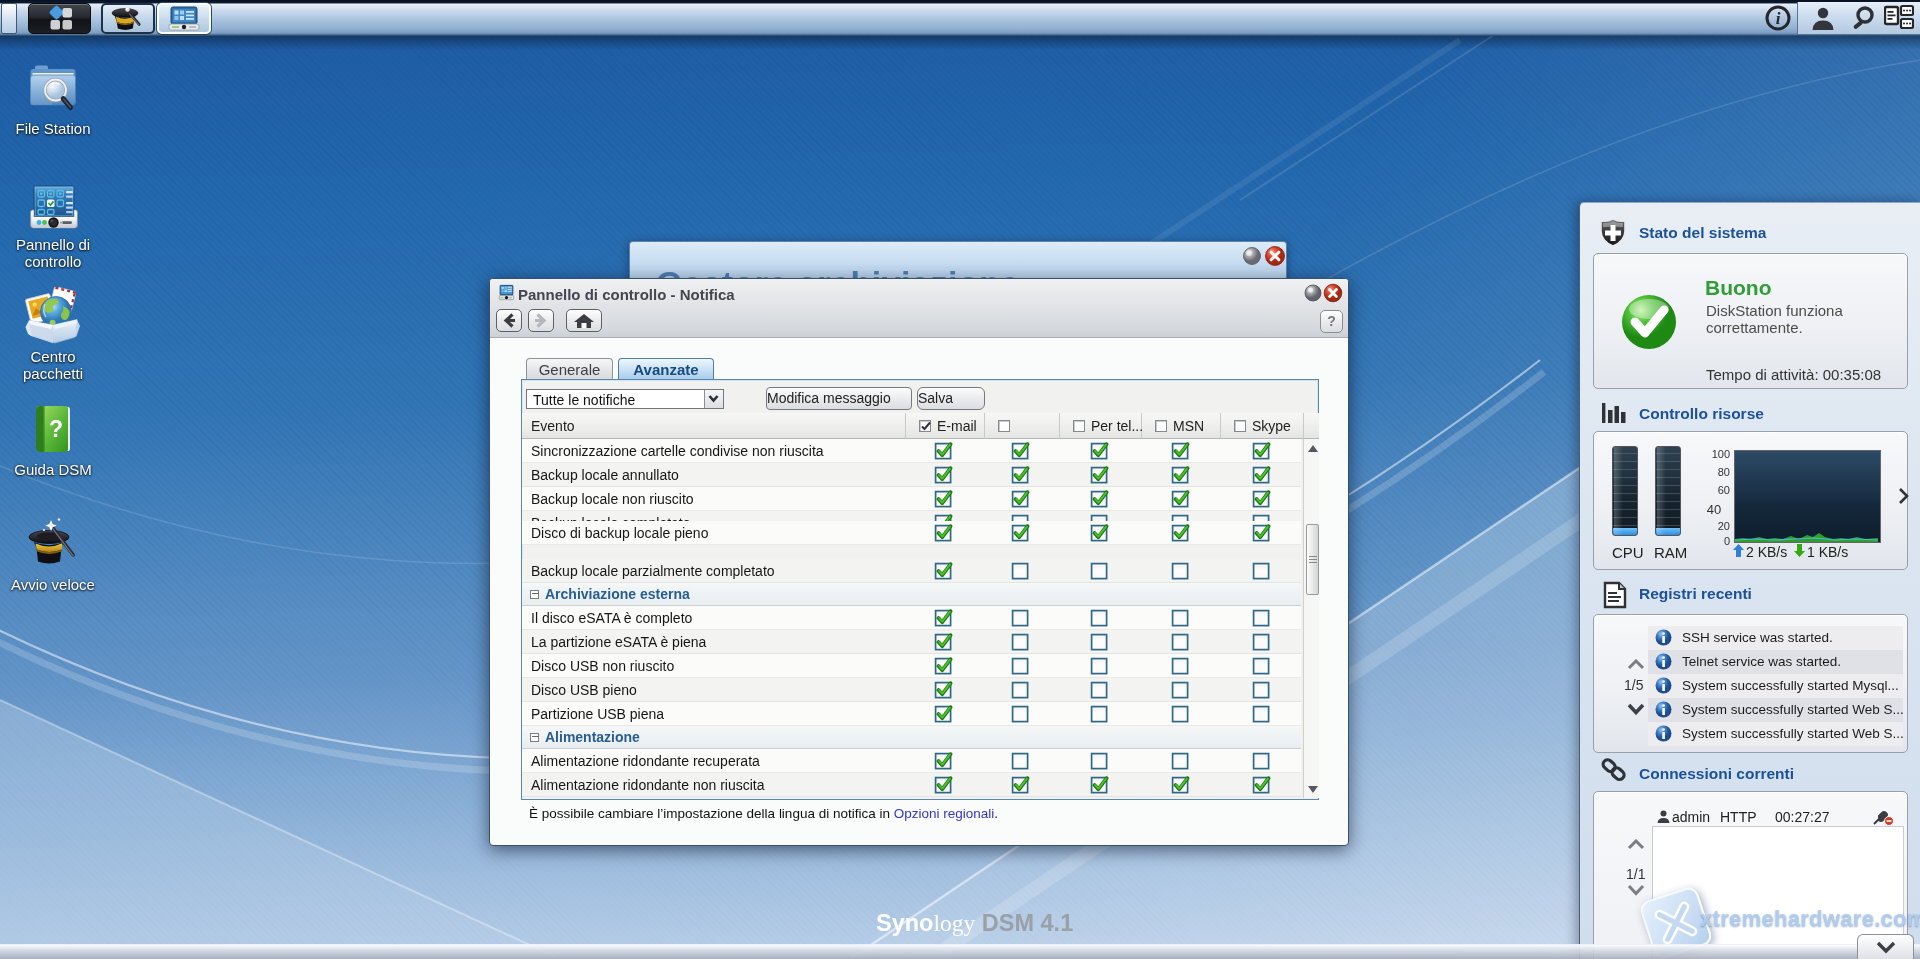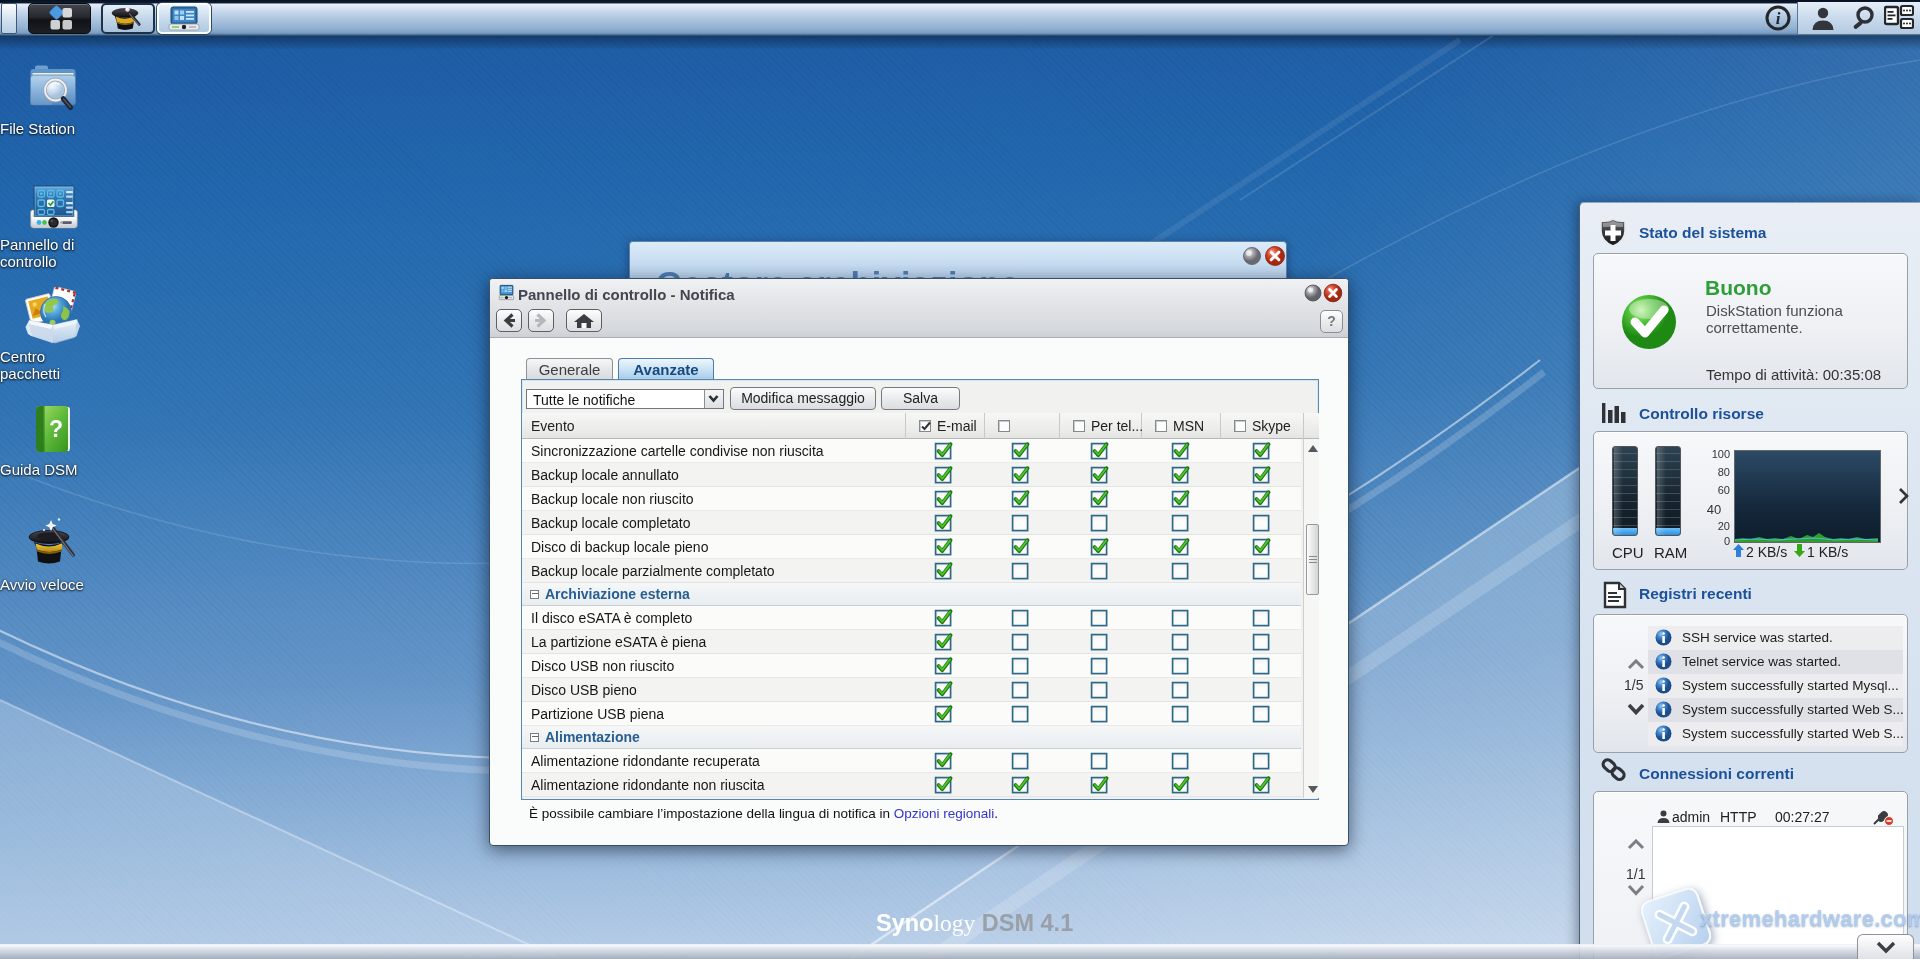--- a/index.html
+++ b/index.html
@@ -9,38 +9,38 @@
 #desk .tex{position:absolute;inset:0;
  background:repeating-linear-gradient(45deg,rgba(5,25,55,0.05) 0 1px,rgba(120,170,220,0.012) 1px 4.6px);-webkit-mask-image:linear-gradient(180deg,#000 0%,#000 55%,rgba(0,0,0,0.35) 85%,rgba(0,0,0,0.25) 100%);mask-image:linear-gradient(180deg,#000 0%,#000 55%,rgba(0,0,0,0.35) 85%,rgba(0,0,0,0.25) 100%);}
 #topbar{position:absolute;left:0;top:0;width:1920px;height:36px;
  background:linear-gradient(180deg,#06101e 0%,#0c1930 7%,#e6eef8 12%,#c9d9ec 30%,#aac3de 55%,#93b1d2 78%,#7b9cc2 92%,#50759c 96%,#233c58 100%);}
 .tbtn{position:absolute;top:3px;height:31px;border-radius:5px;}
 #notch{position:absolute;left:1px;top:3px;width:16px;height:31px;background:linear-gradient(180deg,#fdfeff,#cfdeee 60%,#b9cee4);border:1px solid #3c5876;border-radius:2px;}
 #menubtn{left:28px;width:63px;background:linear-gradient(180deg,#43464d 0%,#26282e 45%,#101216 55%,#1c1f24 100%);border:1px solid #0a0c10;box-shadow:inset 0 1px 0 rgba(255,255,255,0.25);}
 #hatbtn{left:101px;width:54px;background:linear-gradient(180deg,#e5eef7,#bdd2e6 60%,#a9c2db);border:2px solid #1d3148;}
 #monbtn{left:157px;width:54px;background:linear-gradient(180deg,#eaf2fa,#c2d7ea 60%,#b0c9e0);border:2px solid #fbfdff;box-shadow:0 0 0 1px #2a4a68;}
 #trseg{position:absolute;right:0;top:2px;width:123px;height:32px;background:linear-gradient(180deg,#e6eef8 0%,#c9daec 50%,#b3c9e0 100%);border-left:1px solid #54749a;}
-.dlabel{position:absolute;color:#fff;font-size:15px;text-align:left;text-shadow:0 1px 2px rgba(0,0,0,0.85),0 0 3px rgba(0,0,0,0.5);line-height:17px;}
+.dlabel{position:absolute;color:#fff;font-size:15px;text-align:center;text-shadow:0 1px 2px rgba(0,0,0,0.85),0 0 3px rgba(0,0,0,0.5);line-height:17px;}
 .win{position:absolute;border:1px solid #39506b;border-radius:4px;box-shadow:0 4px 18px rgba(0,10,30,0.55);}
 #backwin{left:629px;top:241px;width:658px;height:44px;border-radius:4px 4px 0 0;border:1px solid #5e82a8;border-bottom:none;
  background:linear-gradient(180deg,#dcebf8 0%,#c2d9ef 60%,#b5d0ea 100%);box-shadow:0 2px 10px rgba(0,10,30,0.4);overflow:hidden;}
 #backwin .gtitle{position:absolute;left:26px;top:22px;font-size:34px;color:#4d7fb4;font-weight:bold;letter-spacing:0.5px;}
 #mainwin{left:489px;top:278px;width:860px;height:568px;background:#fafbfb;}
 #mwhead{position:absolute;left:0;top:0;width:858px;height:59px;border-radius:3px 3px 0 0;
  background:linear-gradient(180deg,#f0f1f3 0%,#e3e5e8 40%,#d6d9dd 85%,#cdd0d5 100%);border-bottom:1px solid #a9adb2;}
 #mwtitle{position:absolute;left:28px;top:7px;font-size:15px;font-weight:bold;color:#43454f;}
 .navbtn{position:absolute;top:30px;height:23px;background:linear-gradient(180deg,#fefefe,#e9eaec 55%,#dcdee1);border:1px solid #5c5f66;border-radius:5px;}
 .tab{position:absolute;top:79px;height:21px;border:1px solid #8f9297;border-bottom:none;border-radius:4px 4px 0 0;font-size:15px;text-align:center;line-height:21px;}
 #tabgen{left:36px;width:87px;background:linear-gradient(180deg,#f6f7f8,#e2e4e6 60%,#d8dadd);color:#3c3e42;}
 #tabadv{left:128px;width:96px;background:linear-gradient(180deg,#eef6fc 0%,#cfe5f6 45%,#a9cdea 100%);border-color:#4d7da8;color:#174a80;font-weight:bold;z-index:3;}
 #tpanel{position:absolute;left:31px;top:100px;width:798px;height:421px;border:1px solid #5a87b0;background:#f1f1f0;box-shadow:inset 0 1px 0 #cfe4f2,inset 1px 0 0 #d8e8f2,inset -1px 0 0 #d8e8f2;}
 #dropdown{position:absolute;left:4px;top:9px;width:198px;height:20px;background:#fff;border:1px solid #73767c;font-size:14px;color:#111;}
 #dropdown span{position:absolute;left:6px;top:2px;}
 #ddarrow{position:absolute;right:0;top:0;width:19px;height:18px;background:linear-gradient(180deg,#f5f6f7,#dddfe2);border-left:1px solid #8b8e93;}
-.pbtn{position:absolute;top:7px;height:23px;background:linear-gradient(180deg,#fcfcfd,#e8eaec 55%,#dbdee1);border:1px solid #77797e;border-radius:4px;font-size:14px;color:#222;text-align:center;line-height:21px;}
+.pbtn{position:absolute;top:7px;height:23px;background:linear-gradient(180deg,#fcfcfd,#e8eaec 55%,#dbdee1);border:1px solid #77797e;border-radius:4px;font-size:14px;color:#222;text-align:left;line-height:21px;margin-left:36px;}
 #thead{position:absolute;left:0px;top:33px;width:797px;height:26px;background:linear-gradient(180deg,#f7f7f6,#ebebea 70%,#e4e4e3);border-bottom:1px solid #b4b7bb;font-size:14px;color:#222;}
 .hsep{position:absolute;top:0;width:1px;height:26px;background:#c6c9cd;}
 .trow{position:absolute;left:0px;width:779px;height:24px;font-size:14px;color:#161616;}
 .trow .tl{position:absolute;left:9px;top:4px;}
 .rw{background:#fbfbfa;border-bottom:1px solid #e9e9e8;}
 .rg{background:#f3f3f1;border-bottom:1px solid #e4e4e2;}
 .sect{position:absolute;left:0px;width:779px;height:23px;background:linear-gradient(180deg,#f5f7f8,#e8edf0);border-bottom:1px solid #c9cfd4;font-size:14px;font-weight:bold;color:#275e92;}
 #sbar{position:absolute;left:781px;top:59px;width:16px;height:359px;background:#f6f6f5;border-left:1px solid #cfcfce;}
 #sthumb{position:absolute;left:2px;top:85px;width:13px;height:71px;background:linear-gradient(90deg,#fdfdfd,#e8e8e8 50%,#d4d4d4);border:1px solid #98999c;border-radius:2px;}
 #mwfoot{position:absolute;left:39px;top:527px;font-size:13.5px;color:#101010;}
@@ -395,21 +395,21 @@
     <div class="tab" id="tabgen">Generale</div>
     <div class="tab" id="tabadv">Avanzate</div>
     <div id="tpanel">
       <div id="dropdown">
         <span>Tutte le notifiche</span>
         <div id="ddarrow"><svg width="17" height="16" viewBox="0 0 17 16">
             <path d="M4.5 6 L8.5 10.5 L12.5 6" stroke="#2a2d33" stroke-width="2.6" fill="none"></path>
           </svg></div>
       </div>
       <div class="pbtn" style="left:208px;width:146px;">Modifica messaggio</div>
-      <div class="pbtn" style="left:359px;width:79px;">Salva</div>
+      <div class="pbtn" style="left:359px;width:68px;border-radius:6px;">Salva</div>
       <svg width="0" height="0" style="position:absolute;">
         <defs>
 <linearGradient id="cbg" x1="0" y1="0" x2="0" y2="1">
             <stop offset="0" stop-color="#f2f2f0"></stop>
             <stop offset="0.45" stop-color="#fdfdfd"></stop>
             <stop offset="1" stop-color="#fafafa"></stop>
           </linearGradient>
 </defs>
       </svg>
       <div id="thead">
@@ -531,21 +531,21 @@
         <svg class="cb" style="left:568px;top:3px;width:20px;height:19px;" viewBox="0 0 20 19">
           <rect x="1.6" y="1.6" width="15" height="15" fill="url(#cbg)" stroke="#2f6887" stroke-width="1.7"></rect>
         </svg>
         <svg class="cb" style="left:649px;top:3px;width:20px;height:19px;" viewBox="0 0 20 19">
           <rect x="1.6" y="1.6" width="15" height="15" fill="url(#cbg)" stroke="#2f6887" stroke-width="1.7"></rect>
         </svg>
         <svg class="cb" style="left:730px;top:3px;width:20px;height:19px;" viewBox="0 0 20 19">
           <rect x="1.6" y="1.6" width="15" height="15" fill="url(#cbg)" stroke="#2f6887" stroke-width="1.7"></rect>
         </svg>
       </div>
-      <div class="trow rw" style="top:155px;">
+      <div class="trow rw" style="top:141px;">
         <span class="tl">Disco di backup locale pieno</span>
         <svg class="cb" style="left:412px;top:3px;width:20px;height:19px;" viewBox="0 0 20 19">
           <rect x="1.6" y="1.6" width="15" height="15" fill="url(#cbg)" stroke="#2f6887" stroke-width="1.7"></rect>
           <path d="M4.5 9 L8.3 13.2 L16.6 2.2" stroke="#1b7a0c" stroke-width="3.7" fill="none" stroke-linecap="round" stroke-linejoin="round"></path>
           <path d="M5 9 L8.3 12.6 L16 2.6" stroke="#4fc030" stroke-width="1.8" fill="none" stroke-linecap="round" stroke-linejoin="round"></path>
         </svg>
         <svg class="cb" style="left:489px;top:3px;width:20px;height:19px;" viewBox="0 0 20 19">
           <rect x="1.6" y="1.6" width="15" height="15" fill="url(#cbg)" stroke="#2f6887" stroke-width="1.7"></rect>
           <path d="M4.5 9 L8.3 13.2 L16.6 2.2" stroke="#1b7a0c" stroke-width="3.7" fill="none" stroke-linecap="round" stroke-linejoin="round"></path>
           <path d="M5 9 L8.3 12.6 L16 2.6" stroke="#4fc030" stroke-width="1.8" fill="none" stroke-linecap="round" stroke-linejoin="round"></path>

